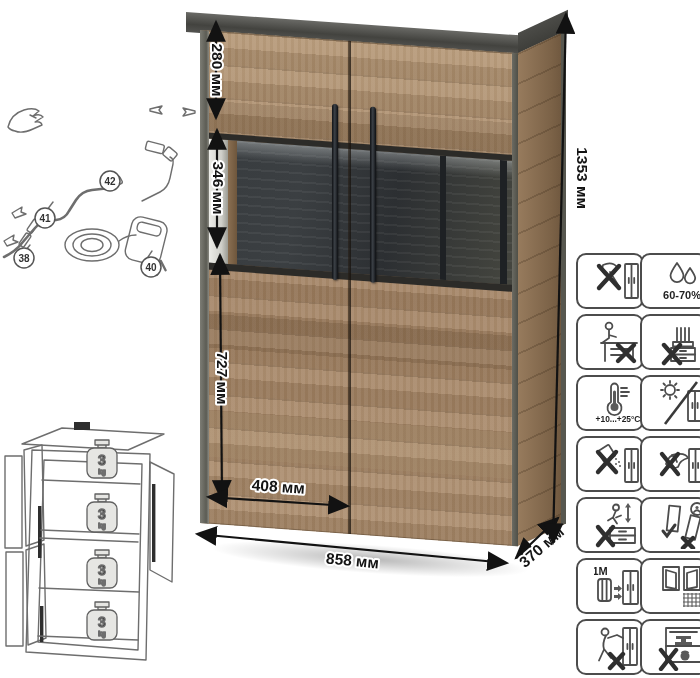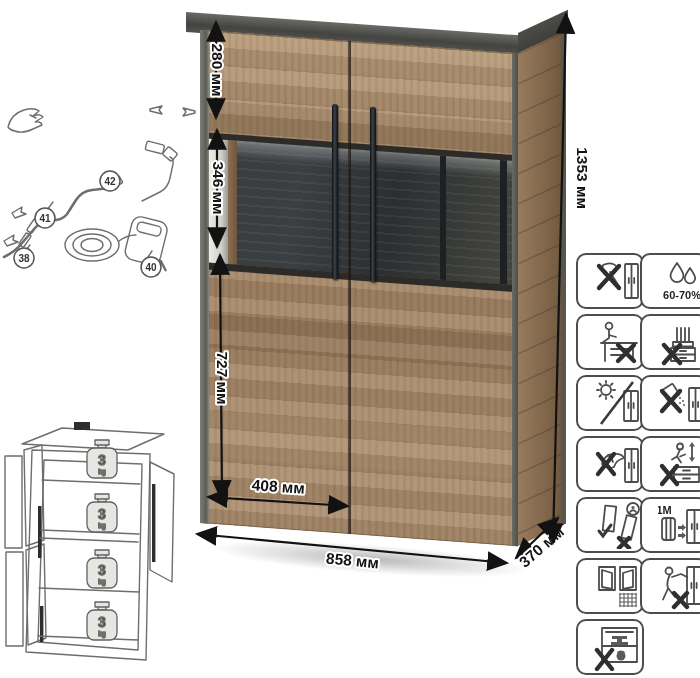--- a/index.html
+++ b/index.html
@@ -298,20 +298,31 @@
         <rect x="15" y="24" width="20" height="4.5"></rect>
             <line x1="19" y1="10" x2="19" y2="24"></line>
             <line x1="31" y1="10" x2="31" y2="24"></line>
             <line x1="23" y1="10" x2="23" y2="24"></line>
             <line x1="27" y1="10" x2="27" y2="24"></line>
           </g>
         <path class="ix" d="M6,27 L22,45 M22,27 L6,45"></path>
       </svg>
     </div>
 
+    <div class="icell">
+      <svg width="48" height="48" viewBox="0 0 48 48">
+        <g class="ic">
+          <path d="M17,8 a3.5,3.5 0 0 1 7,0 v15 a7,7 0 1 1 -7,0 z"></path>
+          <circle cx="20.5" cy="28" r="4" class="ifl"></circle>
+          <line x1="20.5" y1="25" x2="20.5" y2="13" stroke-width="3" stroke="#5a5a5a"></line>
+          <path d="M27,9 h6 M27,13 h8 M27,17 h6"></path>
+        </g>
+        <text class="it" x="24" y="42.5" font-size="8.4">+10...+25°C</text>
+      </svg>
+    </div>
 
     <div class="icell">
       <svg width="48" height="48" viewBox="0 0 48 48">
         <g class="ic">
             <circle cx="12" cy="11" r="5"></circle>
         <path d="M12,2 v2 M12,18 v2 M3,11 h2 M19,11 h2 M5.5,4.5 l1.5,1.5 M17,17 l1.5,1.5 M18.5,4.5 L17,6 M7,16 l-1.5,1.5"></path>
         <rect x="30" y="12" width="14" height="30" rx="1"></rect>
             <line x1="37" y1="12" x2="37" y2="42"></line>
             <line x1="34.4" y1="24" x2="34.4" y2="29"></line>
             <line x1="39.6" y1="24" x2="39.6" y2="29"></line>

